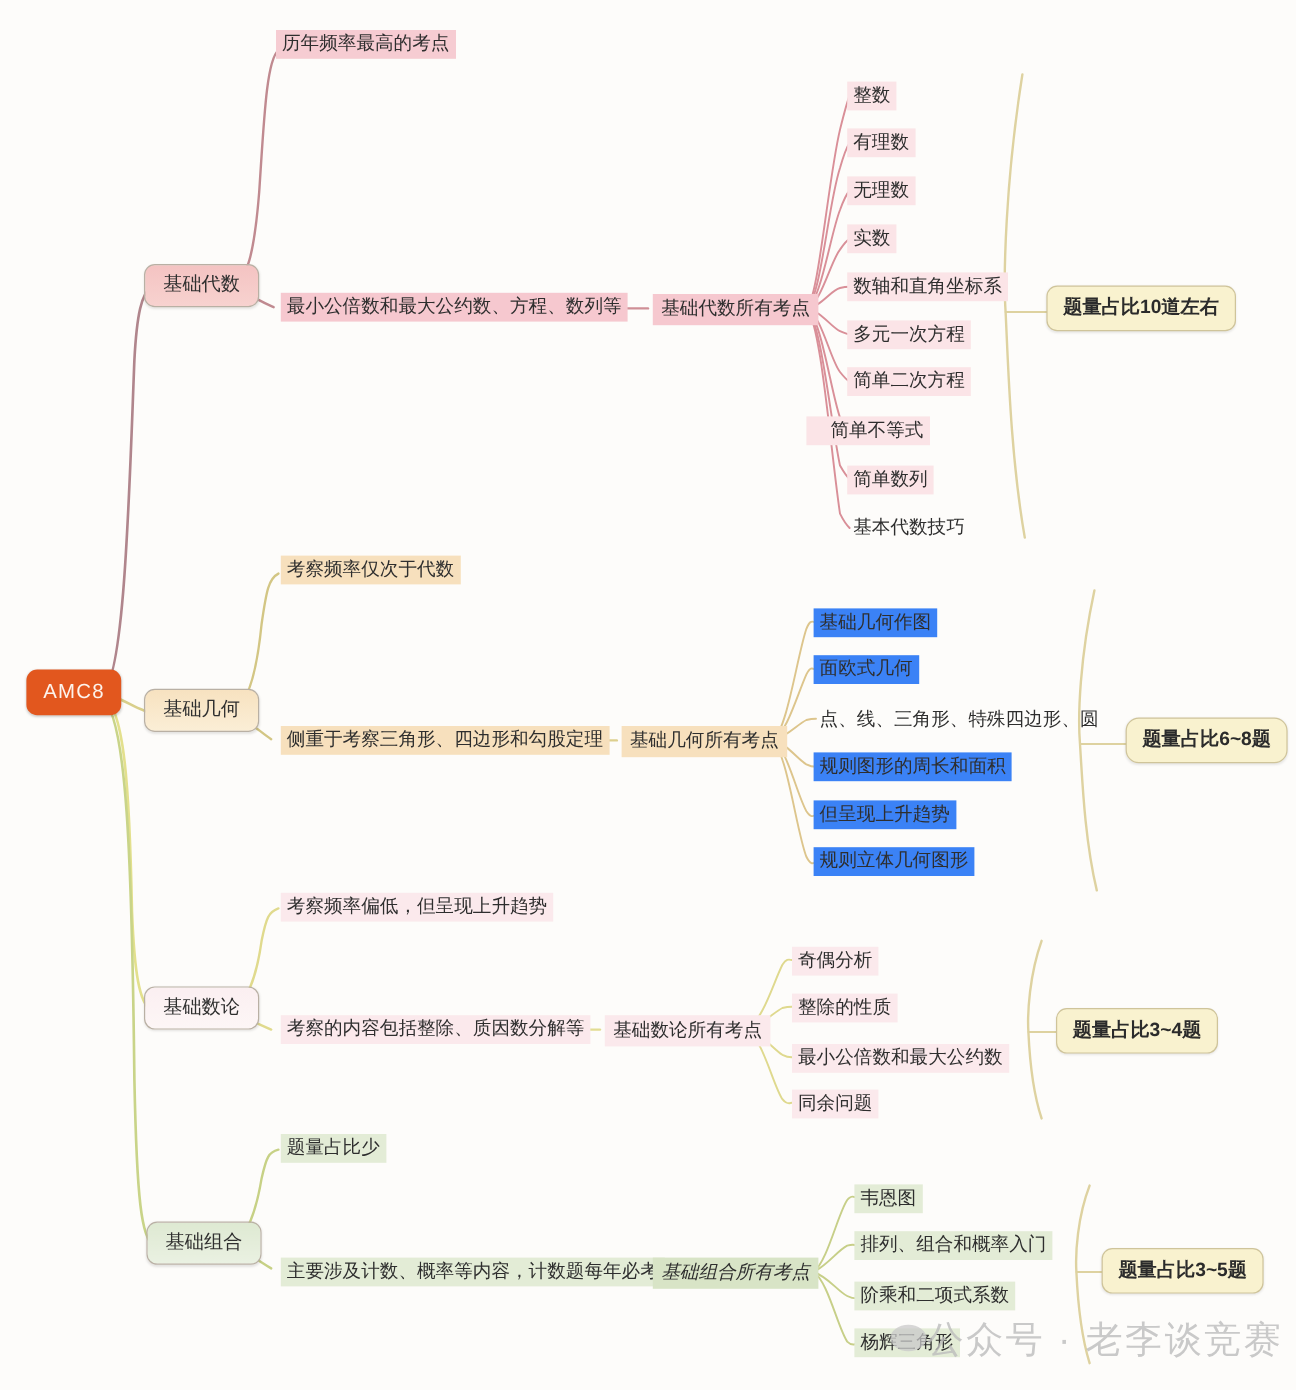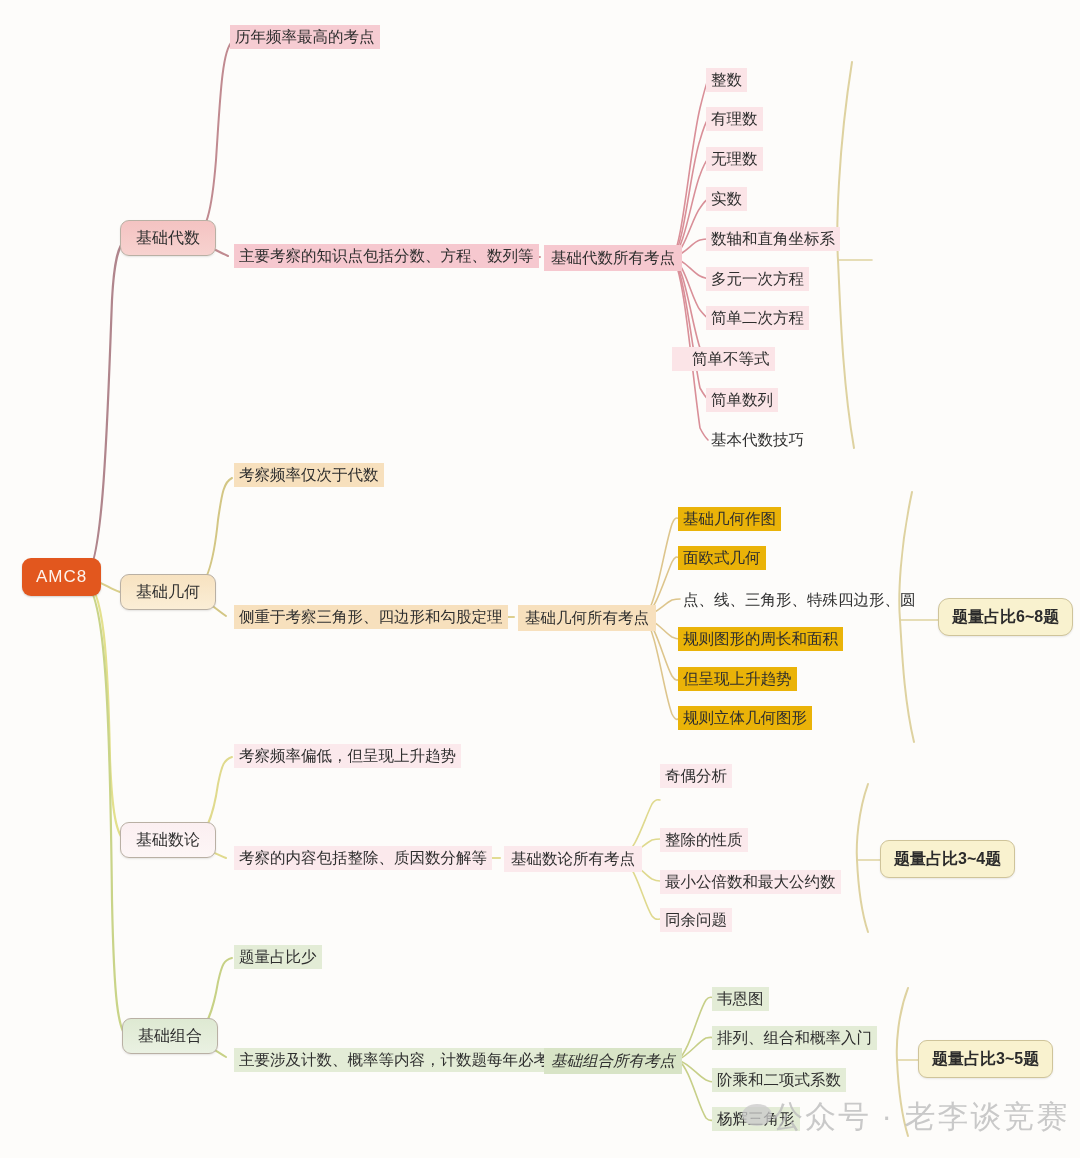--- a/index.html
+++ b/index.html
@@ -62,21 +62,21 @@
   
   .hl {
     font-size: 15.5px;
     padding: 3px 5px;
     color: #2e2e2e;
   }
   .hl-pink   { background: #f6ccd2; }
   .hl-pink-l { background: #fbe4e7; }
   .hl-pinkv  { background: #f6c8cf; }
   .hl-orange { background: #f7e0bd; }
-  .hl-orange-l { background: #eab308; }
+  .hl-orange-l { background: #3b82f6; }
   .hl-rose   { background: #fbe9ec; }
   .hl-green  { background: #d8e4c6; }
   .hl-green-l{ background: #e3ecd6; }
   .hl-none   { background: transparent; }
 
   
   .count-box {
     background: #f9f2cf;
     border: 1px solid #cfc49a;
     border-radius: 9px;
@@ -193,27 +193,30 @@
 
   <div class="node branch-node branch-alg" style="left:120px; top:220px;">
     <span>基础代数</span>
   </div>
 
   <div class="node hl hl-pink" style="left:230px; top:25px;">
     <span>历年频率最高的考点</span>
   </div>
 
   <div class="node hl hl-pinkv" style="left:234px; top:244px;">
-    <span>主要考察的知识点包括分数、方程、数列等</span>
+    <span>最小公倍数和最大公约数、方程、数列等</span>
   </div>
 
   <div class="node hub hl-pinkv" style="left:544px; top:245px;">
     <span>基础代数所有考点</span>
   </div>
 
+  <div class="node count-box" style="left:872px; top:238px;">
+    <span>题量占比10道左右</span>
+  </div>
 
   <div class="node hl hl-pink-l" style="left:706px; top:68px;"><span>整数</span></div>
   <div class="node hl hl-pink-l" style="left:706px; top:107px;"><span>有理数</span></div>
   <div class="node hl hl-pink-l" style="left:706px; top:147px;"><span>无理数</span></div>
   <div class="node hl hl-pink-l" style="left:706px; top:187px;"><span>实数</span></div>
   <div class="node hl hl-pink-l" style="left:706px; top:227px;"><span>数轴和直角坐标系</span></div>
   <div class="node hl hl-pink-l" style="left:706px; top:267px;"><span>多元一次方程</span></div>
   <div class="node hl hl-pink-l" style="left:706px; top:306px;"><span>简单二次方程</span></div>
   <div class="node hl hl-pink-l" style="left:672px; top:347px;padding-left:20px;"><span>简单不等式</span></div>
   <div class="node hl hl-pink-l" style="left:706px; top:388px;"><span>简单数列</span></div>
@@ -259,21 +262,21 @@
   </div>
 
   <div class="node hub hl-rose" style="left:504px; top:846px;">
     <span>基础数论所有考点</span>
   </div>
 
   <div class="node count-box" style="left:880px; top:840px;">
     <span>题量占比3~4题</span>
   </div>
 
-  <div class="node hl hl-rose" style="left:660px; top:764px;text-align:right;"><span>奇偶分析</span></div>
+  <div class="node hl hl-rose" style="left:660px; top:789px;text-align:right;"><span>奇偶分析</span></div>
   <div class="node hl hl-rose" style="left:660px; top:828px;"><span>整除的性质</span></div>
   <div class="node hl hl-rose" style="left:660px; top:870px;"><span>最小公倍数和最大公约数</span></div>
   <div class="node hl hl-rose" style="left:660px; top:908px;"><span>同余问题</span></div>
 
   <div class="node branch-node branch-com" style="left:122px; top:1018px;">
     <span>基础组合</span>
   </div>
 
   <div class="node hl hl-green-l" style="left:234px; top:945px;">
     <span>题量占比少</span>

